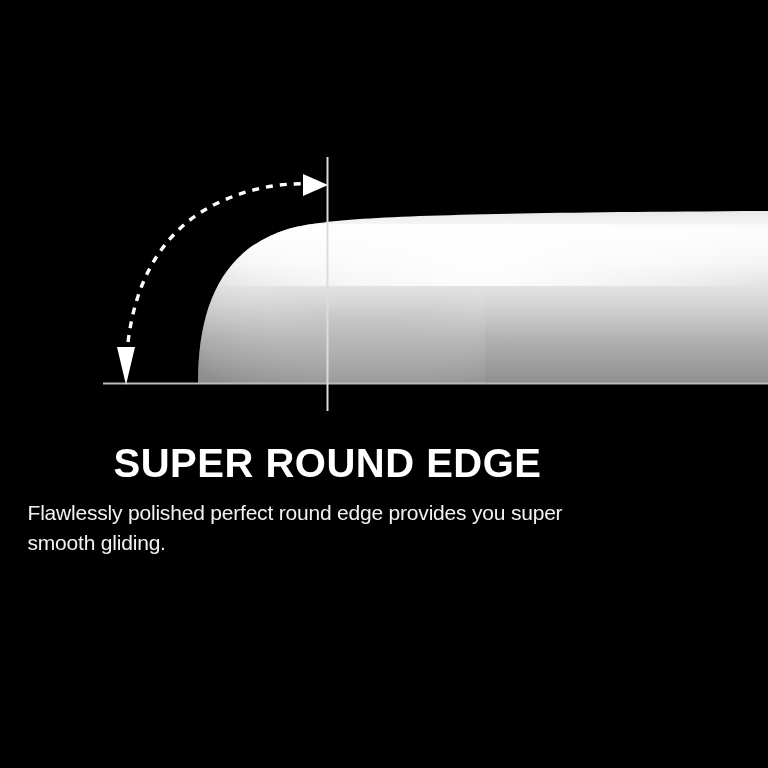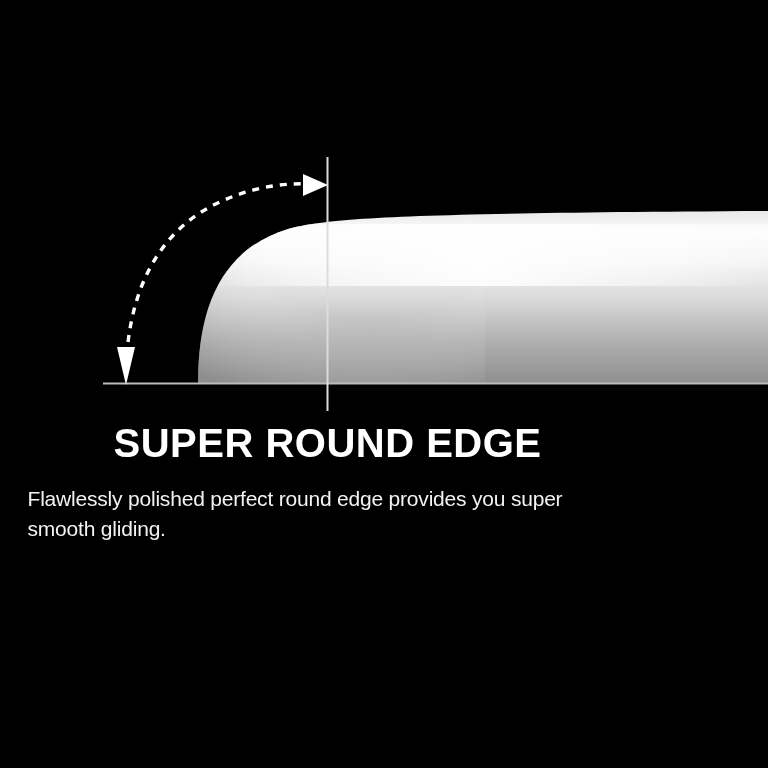--- a/index.html
+++ b/index.html
@@ -33,36 +33,36 @@
   .diagram svg {
     display: block;
     width: 768px;
     height: 430px;
   }
 
   
   .caption {
     position: absolute;
     left: 0;
-    top: 420px;
+    top: 440px;
     width: 655px;
     text-align: center;
   }
   .headline {
     margin: 0;
     color: #ffffff;
     font-family: "Liberation Sans", sans-serif;
     font-weight: 700;
     font-size: 40px;
     letter-spacing: 0.5px;
     line-height: 46px;
     text-align: center;
   }
   .subcopy {
-    margin: 18px auto 0 auto;
+    margin: 12px auto 0 auto;
     width: 600px;
     color: #f2f2f2;
     font-family: "Liberation Sans", sans-serif;
     font-weight: 400;
     font-size: 21px;
     line-height: 30px;
     text-align: left;
     letter-spacing: -0.2px;
   }
 </style>

